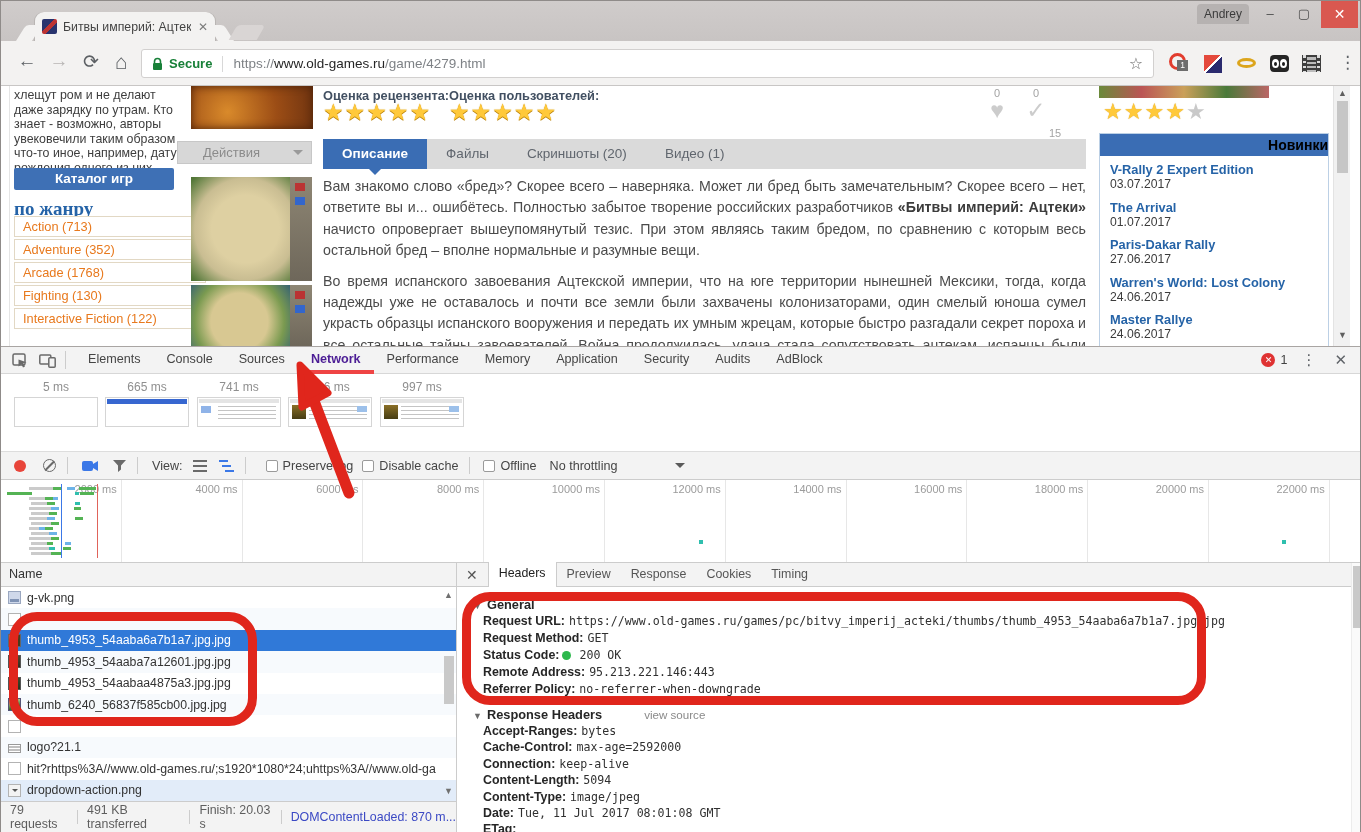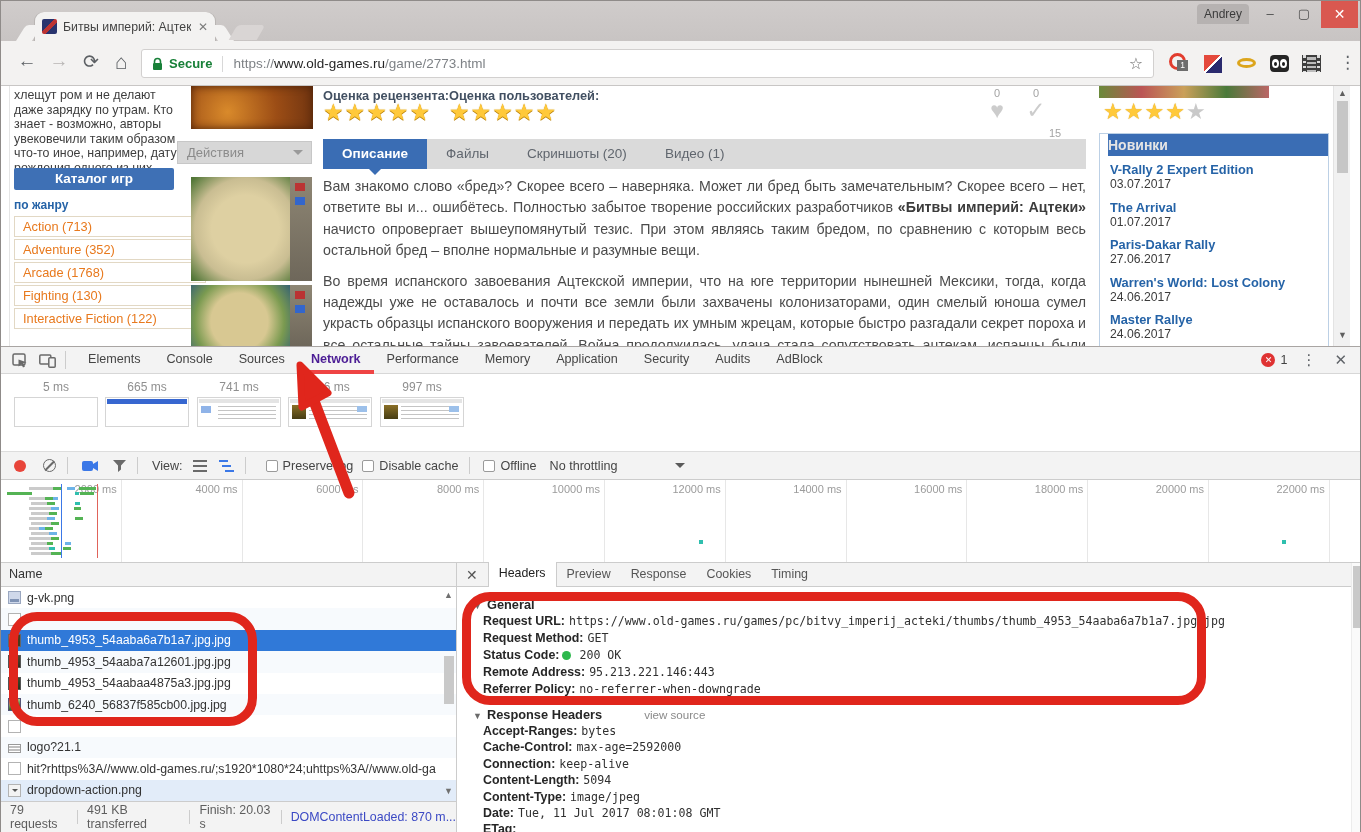--- a/index.html
+++ b/index.html
@@ -40,25 +40,25 @@
   .eyes i:nth-child(1){ left:2px; } .eyes i:nth-child(2){ left:10px; }
   .eyes i::after { content:""; position:absolute; left:2px; top:3px; width:3px; height:4px; background:#1c1c1c; border-radius:50%; }
   .film { display:block; width:19px; height:17px; background:#3e3e3e; background-image:repeating-linear-gradient(to bottom,#ddd 0 2px,transparent 2px 5px),repeating-linear-gradient(to bottom,#ddd 0 2px,transparent 2px 5px),repeating-linear-gradient(to bottom,#bbb 0 2px,transparent 2px 4px); background-size:3px 100%,3px 100%,9px 100%; background-position:1px 1px,15px 1px,5px 3px; background-repeat:repeat-y; }
   .menu-dots { font-size:17px; color:#5f6368; letter-spacing:0; }
 
   
   .page { position:absolute; left:0; top:85px; width:100%; height:260px; background:#fff; overflow:hidden; }
   .page-edge { position:absolute; left:8px; top:0; bottom:0; border-left:1px solid #e5e5e5; }
   .intro { position:absolute; left:13px; top:2px; width:163px; font-size:12.4px; line-height:14.6px; color:#3d3d3d; }
   .catalog-btn { position:absolute; left:13px; top:82px; width:160px; height:22px; background:#3e70b5; color:#fff; font-weight:bold; font-size:13.5px; text-align:center; line-height:22px; border-radius:2px; }
-  .genre-head { position:absolute; left:13px; top:112px; color:#2563a7; font-weight:bold; font-size:12px; }
+  .genre-head { position:absolute; left:13px; top:112px; color:#2563a7; font-weight:bold; font-size:19px;font-family:Liberation Serif, serif; }
   .genres { position:absolute; left:13px; top:130px; width:192px; }
   .genre { height:21px; line-height:20px; border:1px solid #e2d8c4; background:#fff; color:#e8791d; font-size:12.8px; padding-left:8px; margin-bottom:2px; white-space:nowrap; overflow:hidden; }
   .banner { position:absolute; left:190px; top:0; width:122px; height:43px; background:radial-gradient(circle at 30% 60%,#d98a2b,#9c4d15 55%,#6e3310); box-shadow:inset 0 0 8px #4c2208; }
-  .actions-dd { position:absolute; left:176px; top:55px; width:135px; height:23px; background:#d7d7d7; border:1px solid #c7c7c7; color:#8b8b8b; font-size:13px; line-height:21px; padding-left:9px; }
+  .actions-dd { position:absolute; left:176px; top:55px; width:135px; height:23px; background:#d7d7d7; border:1px solid #c7c7c7; color:#8b8b8b; font-size:13px; line-height:21px; padding-left:25px; }
   .actions-dd .dd-ar { position:absolute; right:8px; top:8px; width:0; height:0; border:5px solid transparent; border-top-color:#9a9a9a; }
   .shot { position:absolute; left:190px; width:121px; background:radial-gradient(circle at 45% 50%,#ded0a2 0 40%,#c9bd92 60%,#55793a 85%,#3d6228); }
   .shot .uibar { position:absolute; right:0; top:0; bottom:0; width:22px; background:linear-gradient(#8e8674,#6e675a); background-image:linear-gradient(#b33 0 0),linear-gradient(#36c 0 0),linear-gradient(#8e8674,#6e675a); background-size:10px 8px,10px 8px,100% 100%; background-position:5px 6px,5px 20px,0 0; background-repeat:no-repeat; }
   .shot1 { top:91px; height:104px; }
   .shot2 { top:199px; height:61px; background:radial-gradient(circle at 40% 60%,#d8c892 0 35%,#7a9a50 55%,#2c5a78 80%,#1d4a68); }
 
   .main { position:absolute; left:322px; top:0; width:763px; height:260px; }
   .rate-label { position:absolute; top:2px; font-size:12.8px; font-weight:bold; color:#425062; }
   .stars { position:absolute; top:13px; font-size:23px; letter-spacing:1px; color:#ffc93a; text-shadow:0 0 1px #cf9410, 0 1px 0 #b57f0c; }
   .soc { position:absolute; top:1px; width:38px; text-align:center; }
@@ -71,21 +71,21 @@
   .ptab.active::after { content:""; position:absolute; left:50%; bottom:-6px; margin-left:-6px; border:6px solid transparent; border-top-color:#3a6db4; border-bottom:none; }
   .desc { position:absolute; left:0; top:90px; width:763px; height:170px; overflow:hidden; font-size:14.2px; line-height:21.4px; color:#4b4b4b; text-align:justify; }
   .desc p + p { margin-top:9px; }
   .desc b { color:#3c3c3c; }
 
   .rside { position:absolute; left:1098px; top:0; width:230px; }
   .rstrip { position:absolute; left:0; top:0; width:170px; height:12px; background:linear-gradient(90deg,#6a8a3a,#b55,#caa05a,#4a7a3a,#b66); }
   .rstars { position:absolute; left:4px; top:13px; font-size:22px; letter-spacing:1px; color:#ffc93a; text-shadow:0 0 1px #cf9410; }
   .rstars .off { color:#c9c9c9; text-shadow:none; }
   .newsbox { position:absolute; left:0; top:47px; width:230px; height:214px; border:1px solid #bcd0e5; border-bottom:none; }
-  .news-hd { height:22px; background:#3a6db4; color:#e5e5e5; font-weight:bold; font-size:14px; text-align:left; line-height:22px;margin-left:8px; }
+  .news-hd { height:22px; background:#3a6db4; color:#000000; font-weight:bold; font-size:14px; text-align:right; line-height:22px; }
   .news-list { padding:7px 10px 0 10px; }
   .news-item { margin-bottom:9.5px; }
   .news-title { color:#2563a7; font-weight:bold; font-size:12.8px; line-height:13px; }
   .news-date { color:#3c3c3c; font-size:12.2px; margin-top:1px; }
   .pg-scroll { position:absolute; left:1332px; top:0; width:17px; height:260px; background:#f1f1f1; border-left:1px solid #e3e3e3; }
   .pg-scroll .ar { position:absolute; left:0; width:17px; text-align:center; font-size:9px; color:#5f5f5f; }
   .pg-thumb { position:absolute; left:3px; top:15px; width:11px; height:72px; background:#c6c6c6; }
 
   
   .dt { position:absolute; left:0; top:345px; width:100%; height:486px; background:#fff; border-top:1px solid #a9a5a3; }
@@ -204,21 +204,21 @@
     <span class="navico" style="left:46px;color:#b7b5b4;">→</span>
     <span class="navico" style="left:78px;">⟳</span>
     <span class="navico" style="left:108px;font-size:21px;">⌂</span>
     <div class="omnibox">
       <svg width="11" height="14">
           <path d="M2.5 6 V4.5 A3 3 0 0 1 8.5 4.5 V6" fill="none" stroke="#188038" stroke-width="1.6"></path>
           <rect x="1" y="6" width="9" height="7" rx="1" fill="#188038"></rect>
         </svg>
       <span class="secure">Secure</span>
       <span class="omni-div"></span>
-      <span class="url"><span>https://</span><b>www.old-games.ru</b><span>/game/2773.html</span></span>
+      <span class="url"><span>https://</span><b>www.old-games.ru</b><span>/game/4279.html</span></span>
       <span class="omni-star">☆</span>
     </div>
     <span class="ext" style="left:1168px;">
         <span class="op-ring">
           <span class="op-badge">1</span>
         </span>
       </span>
     <span class="ext" style="left:1203px;top:14px;">
         <span class="diag"></span>
       </span>

